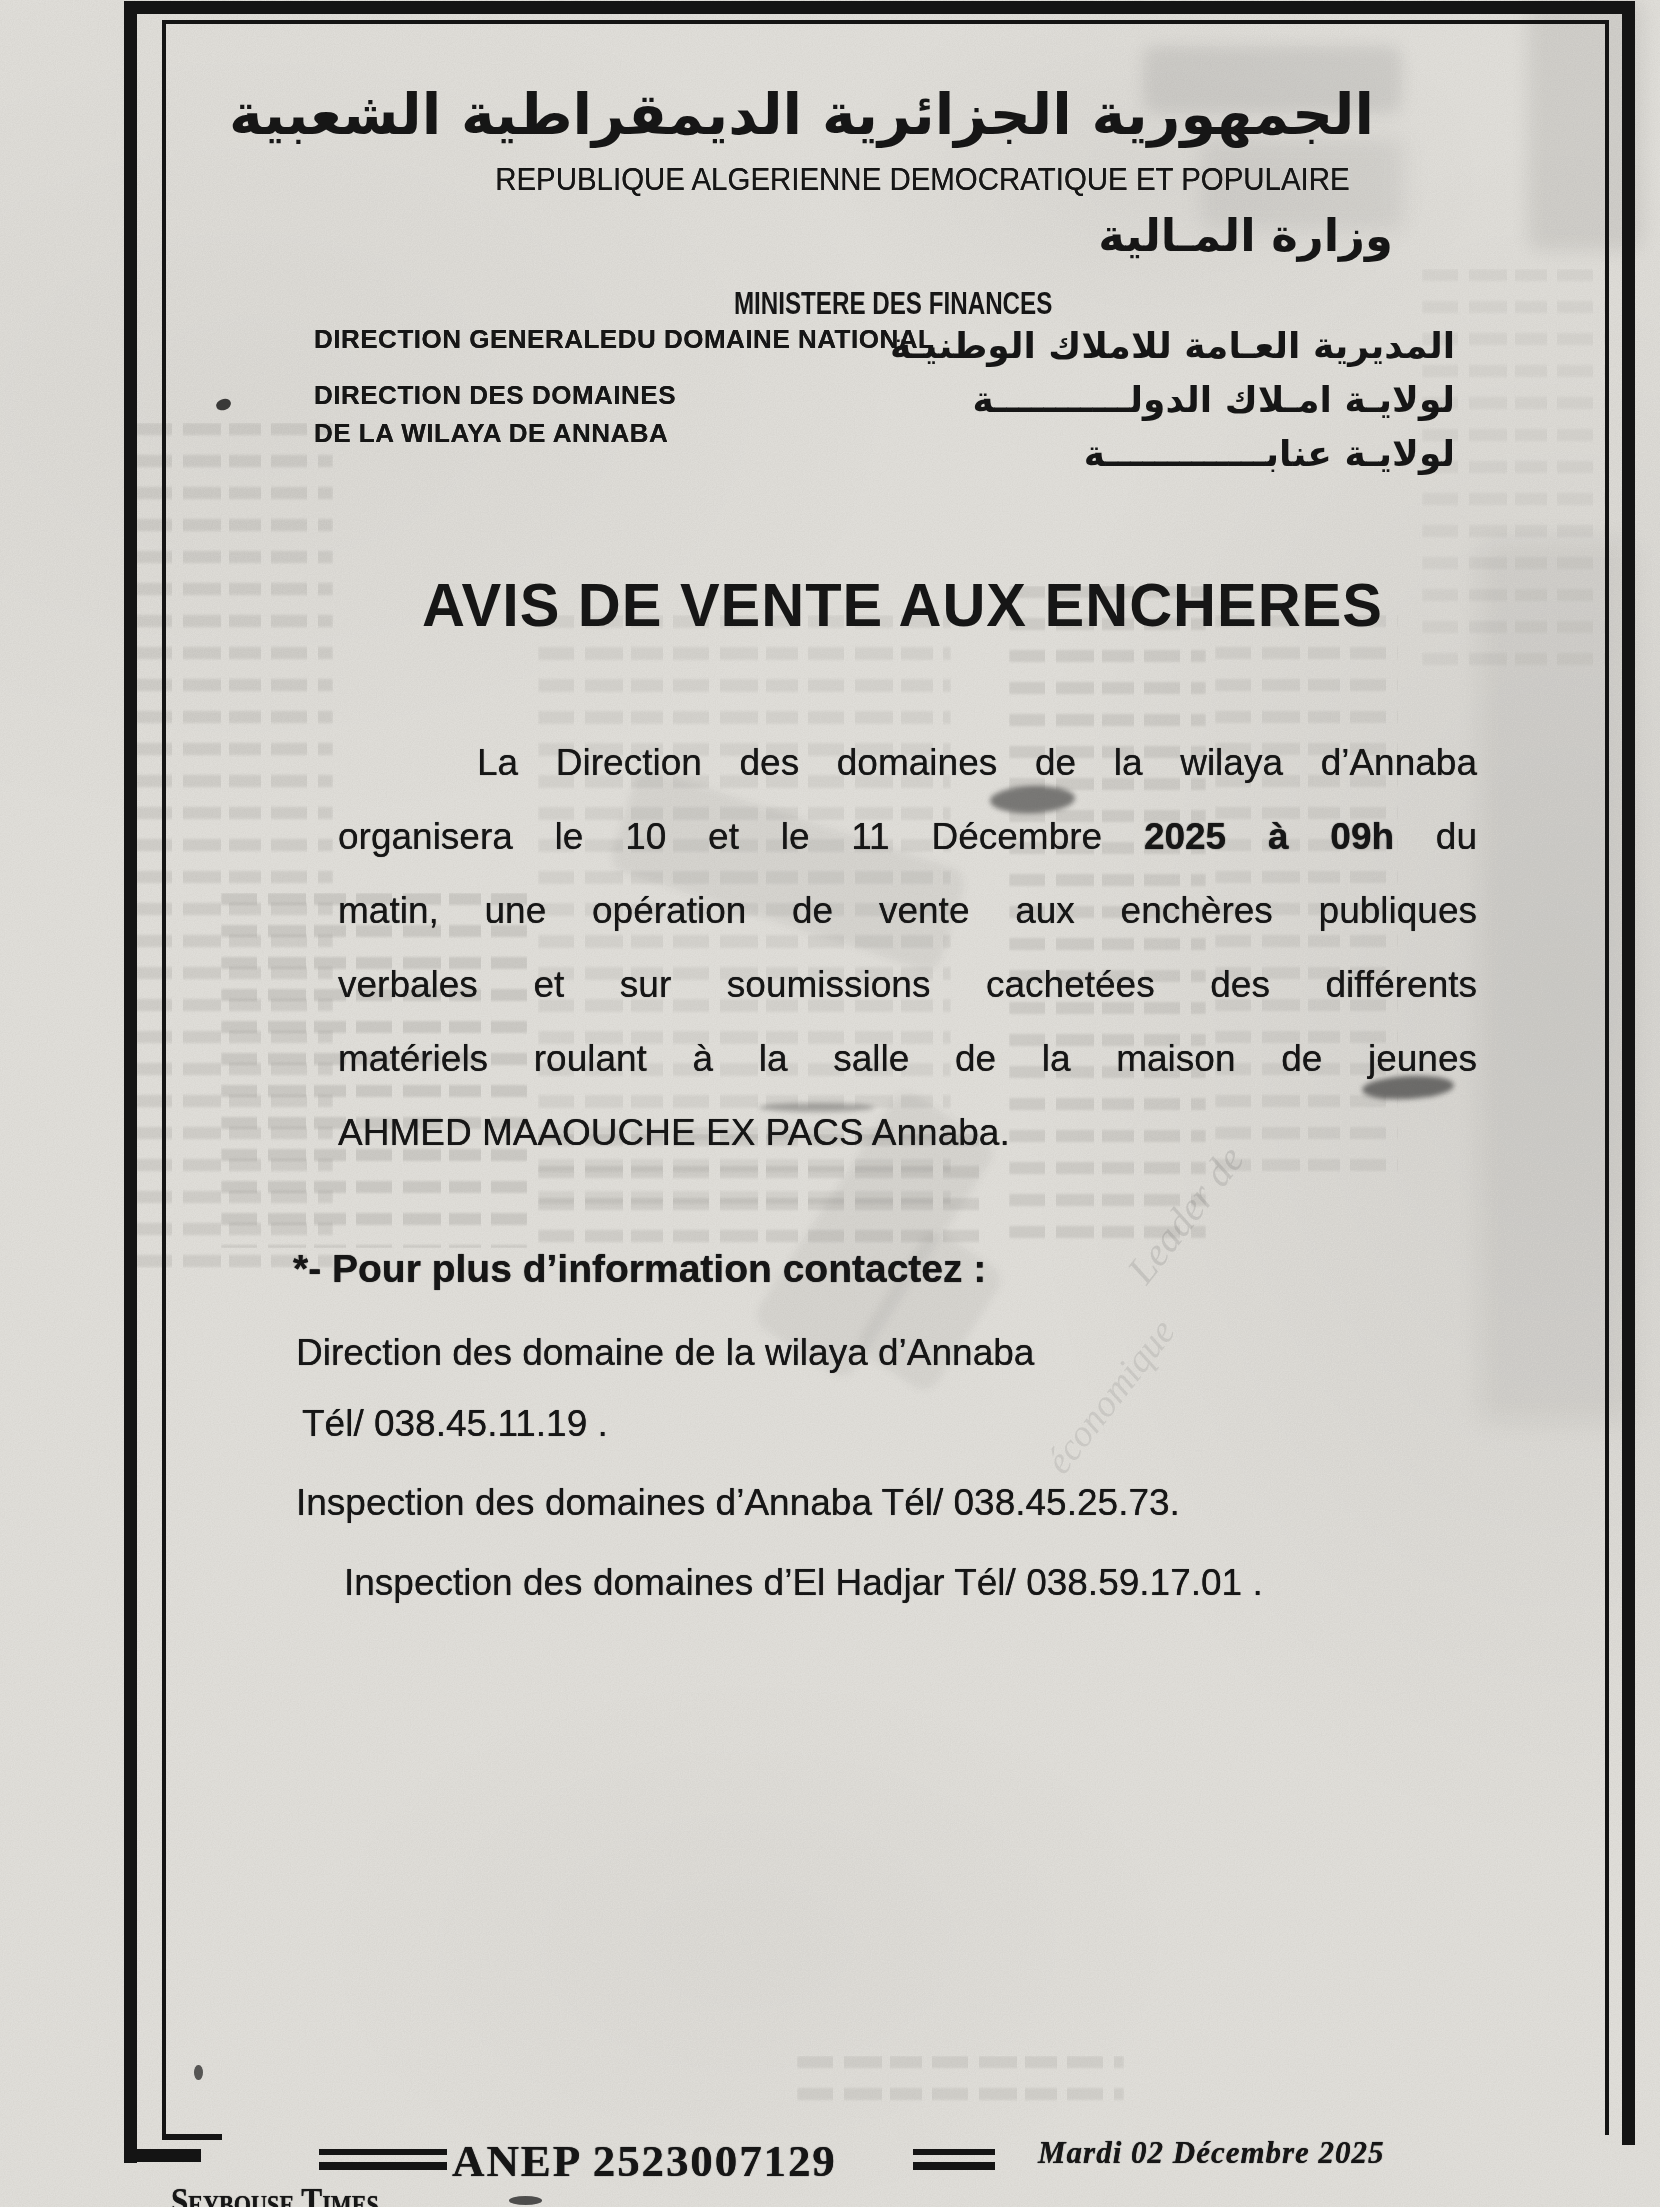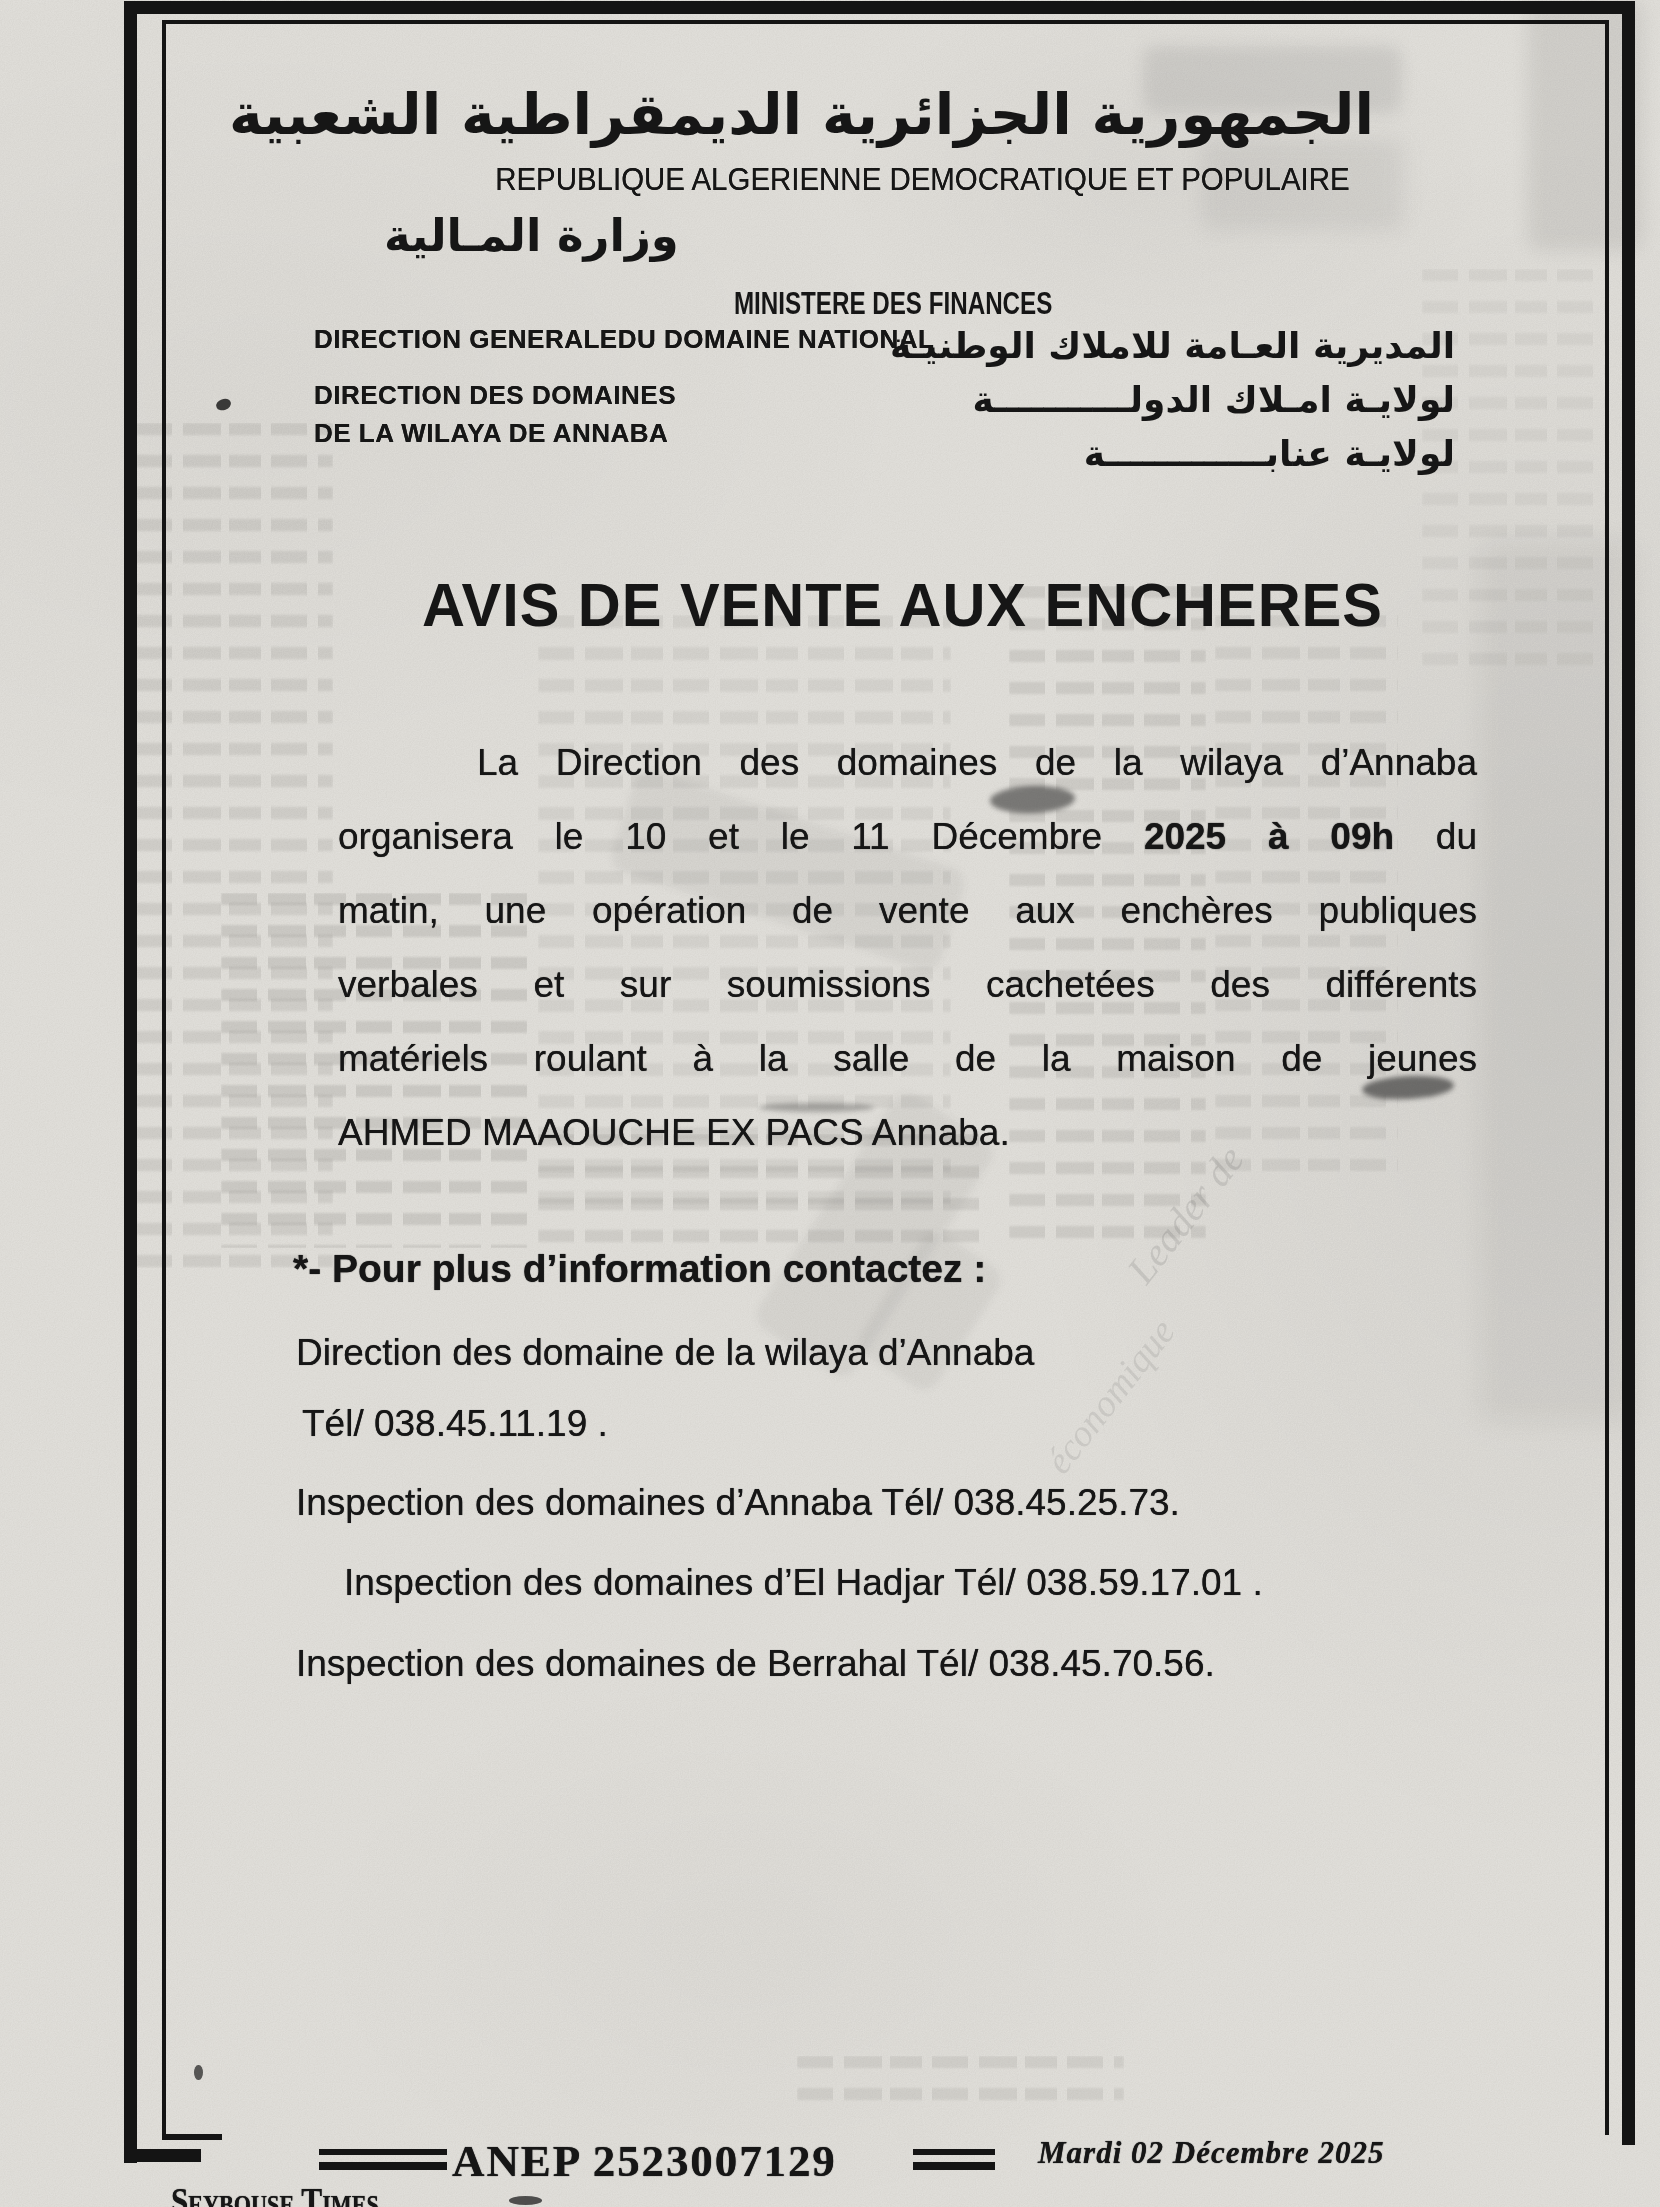--- a/index.html
+++ b/index.html
@@ -28,21 +28,21 @@
     mask-image:repeating-linear-gradient(90deg,#000 0 36px,transparent 36px 47px,#000 47px 85px,transparent 85px 93px,#000 93px 125px,transparent 125px 135px);
     filter:blur(0.8px);
   }
   .blob{position:absolute;border-radius:13.4px;}
 
   
   .ar{font-family:"DejaVu Sans",sans-serif;font-weight:bold;direction:rtl;white-space:nowrap;}
   .arabic-republic{left:365px;top:81px;width:1009px;text-align:right;font-size:57px;letter-spacing:1px;}
   .fr-republic{left:413px;top:161px;width:1018px;text-align:center;font-size:32px;}
   .fr-republic span{display:inline-block;transform:scaleX(.92);text-shadow:0 0 0.6px #161616;}
-  .arabic-ministry{left:384px;top:209px;width:1009px;text-align:left;font-size:45px;}
+  .arabic-ministry{left:384px;top:209px;width:1009px;text-align:right;font-size:45px;}
   .fr-ministry{left:384px;top:286px;width:1018px;text-align:center;font-size:31px;font-weight:bold;}
   .fr-ministry span{display:inline-block;transform:scaleX(.78);}
   .dir-left{left:314px;top:324px;font-size:26px;font-weight:bold;letter-spacing:0.5px;line-height:30px;text-shadow:0 0 0.5px #161616;}
   .dir-left .l1{margin-bottom:26px;}
   .dir-left .l2{margin-bottom:7.7px;}
   .dir-right{right:205px;top:319px;text-align:right;font-size:36px;line-height:54px;}
 
   
   .title{left:394px;top:569px;width:1009px;text-align:right;font-size:62px;font-weight:bold;white-space:nowrap;}
   .title span{display:inline-block;transform:scaleX(.96);letter-spacing:1px;}
@@ -139,21 +139,20 @@
     <div class="pline">verbales et sur soumissions cachetées des différents</div>
     <div class="pline">matériels roulant à la salle de la maison de jeunes</div>
     <div class="pline last">AHMED MAAOUCHE EX PACS Annaba.</div>
   </div>
 
   <div class="contact-line contact-heading" style="left:293px;top:1247px;font-size:39px;">*- Pour plus d’information contactez :</div>
   <div class="contact-line" style="left:296px;top:1332px;">Direction des domaine de la wilaya d’Annaba</div>
   <div class="contact-line" style="left:302px;top:1403px;">Tél/ 038.45.11.19 .</div>
   <div class="contact-line" style="left:296px;top:1482px;">Inspection des domaines d’Annaba Tél/ 038.45.25.73.</div>
   <div class="contact-line" style="left:296px;top:1562px;margin-left:48px;">Inspection des domaines d’El Hadjar Tél/ 038.59.17.01 .</div>
-  <div class="contact-line" style="left:296px;top:1643px;">Inspection des domaines de Berrahal Tél/ 038.45.70.56.</div>
 
   <div class="abs footer-serif newspaper"><span>Seybouse Times</span></div>
   <div class="rule" style="left:319px;top:2149px;width:128px;"></div>
   <div class="abs footer-serif anep">ANEP 2523007129</div>
   <div class="rule" style="left:913px;top:2149px;width:82px;"></div>
   <div class="abs footer-serif fdate">Mardi 02 Décembre 2025</div>
 
   <div class="streak" style="left:990px;top:786px;width:85px;height:27px;opacity:.55;transform:rotate(-2deg);"></div>
   <div class="streak" style="left:1362px;top:1076px;width:92px;height:23px;opacity:.6;transform:rotate(-3deg);"></div>
   <div class="streak" style="left:759px;top:1103px;width:115px;height:8.6px;opacity:.3;"></div>

